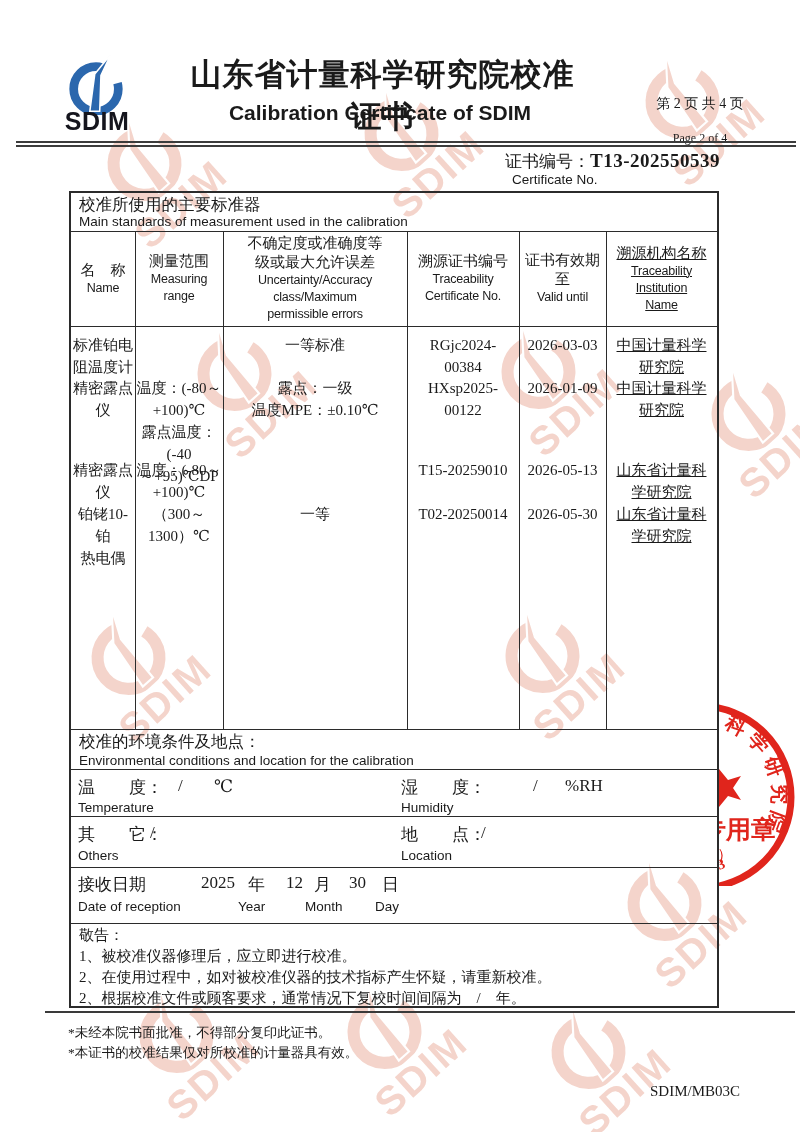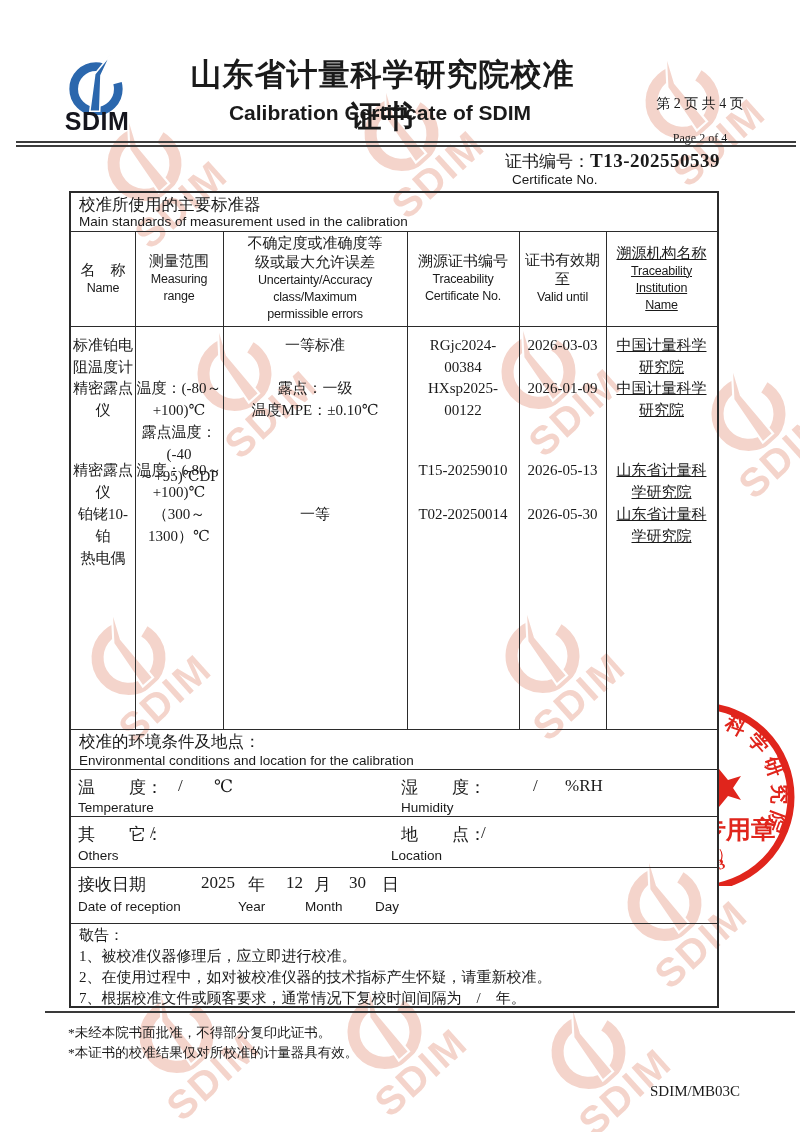--- a/index.html
+++ b/index.html
@@ -265,38 +265,38 @@
     <div class="abs fld-cn" style="left:330px;top:583px">湿　　度：</div>
     <div class="abs fld-cn" style="left:462px;top:583px">/</div>
     <div class="abs fld-cn" style="left:494px;top:583px">%RH</div>
     <div class="abs fld-en sans" style="left:330px;top:607px">Humidity</div>
 
     <div class="abs fld-cn" style="left:7px;top:630px">其　　它：</div>
     <div class="abs fld-cn" style="left:79px;top:630px">/</div>
     <div class="abs fld-en sans" style="left:7px;top:655px">Others</div>
     <div class="abs fld-cn" style="left:330px;top:630px">地　　点：</div>
     <div class="abs fld-cn" style="left:410px;top:630px">/</div>
-    <div class="abs fld-en sans" style="left:320px;top:655px">Location</div>
+    <div class="abs fld-en sans" style="left:330px;top:655px">Location</div>
 
     <div class="abs fld-cn" style="left:7px;top:680px">接收日期</div>
     <div class="abs fld-cn" style="left:130px;top:680px">2025</div>
     <div class="abs fld-cn" style="left:177px;top:680px">年</div>
     <div class="abs fld-cn" style="left:215px;top:680px">12</div>
     <div class="abs fld-cn" style="left:243px;top:680px">月</div>
     <div class="abs fld-cn" style="left:278px;top:680px">30</div>
     <div class="abs fld-cn" style="left:311px;top:680px">日</div>
     <div class="abs fld-en sans" style="left:7px;top:706px">Date of reception</div>
     <div class="abs fld-en sans" style="left:167px;top:706px">Year</div>
     <div class="abs fld-en sans" style="left:234px;top:706px">Month</div>
     <div class="abs fld-en sans" style="left:304px;top:706px">Day</div>
 
     <div class="abs" style="left:8px;top:733px;font-size:15px">敬告：</div>
     <div class="abs" style="left:8px;top:754px;font-size:15px">1、被校准仪器修理后，应立即进行校准。</div>
     <div class="abs" style="left:8px;top:775px;font-size:15px">2、在使用过程中，如对被校准仪器的技术指标产生怀疑，请重新校准。</div>
-    <div class="abs" style="left:8px;top:796px;font-size:15px">7、根据校准文件或顾客要求，通常情况下复校时间间隔为　/　年。</div>
+    <div class="abs" style="left:8px;top:796px;font-size:15px">2、根据校准文件或顾客要求，通常情况下复校时间间隔为　/　年。</div>
   </div>
 
   <div class="stamp">
     <svg viewBox="0 0 210 210">
       <circle cx="105" cy="105" r="91" fill="none" stroke="#e0251c" stroke-width="7"></circle>
       <polygon fill="#e0251c" points="110,96 123,101 124,115 133,104 146,108 138,96 146,84 133,88 124,77 123,91"></polygon>
       <path id="seal-arc" d="M 105,32 A 73,73 0 0 1 147,165" fill="none"></path>
       <path id="seal-bot" d="M 64,170 A 79,79 0 0 0 153,163" fill="none"></path>
       <text font-size="20" font-weight="bold" fill="#e0251c" letter-spacing="6" font-family="Liberation Serif,serif">
         <textPath href="#seal-arc" startOffset="24">科学研究院</textPath>

